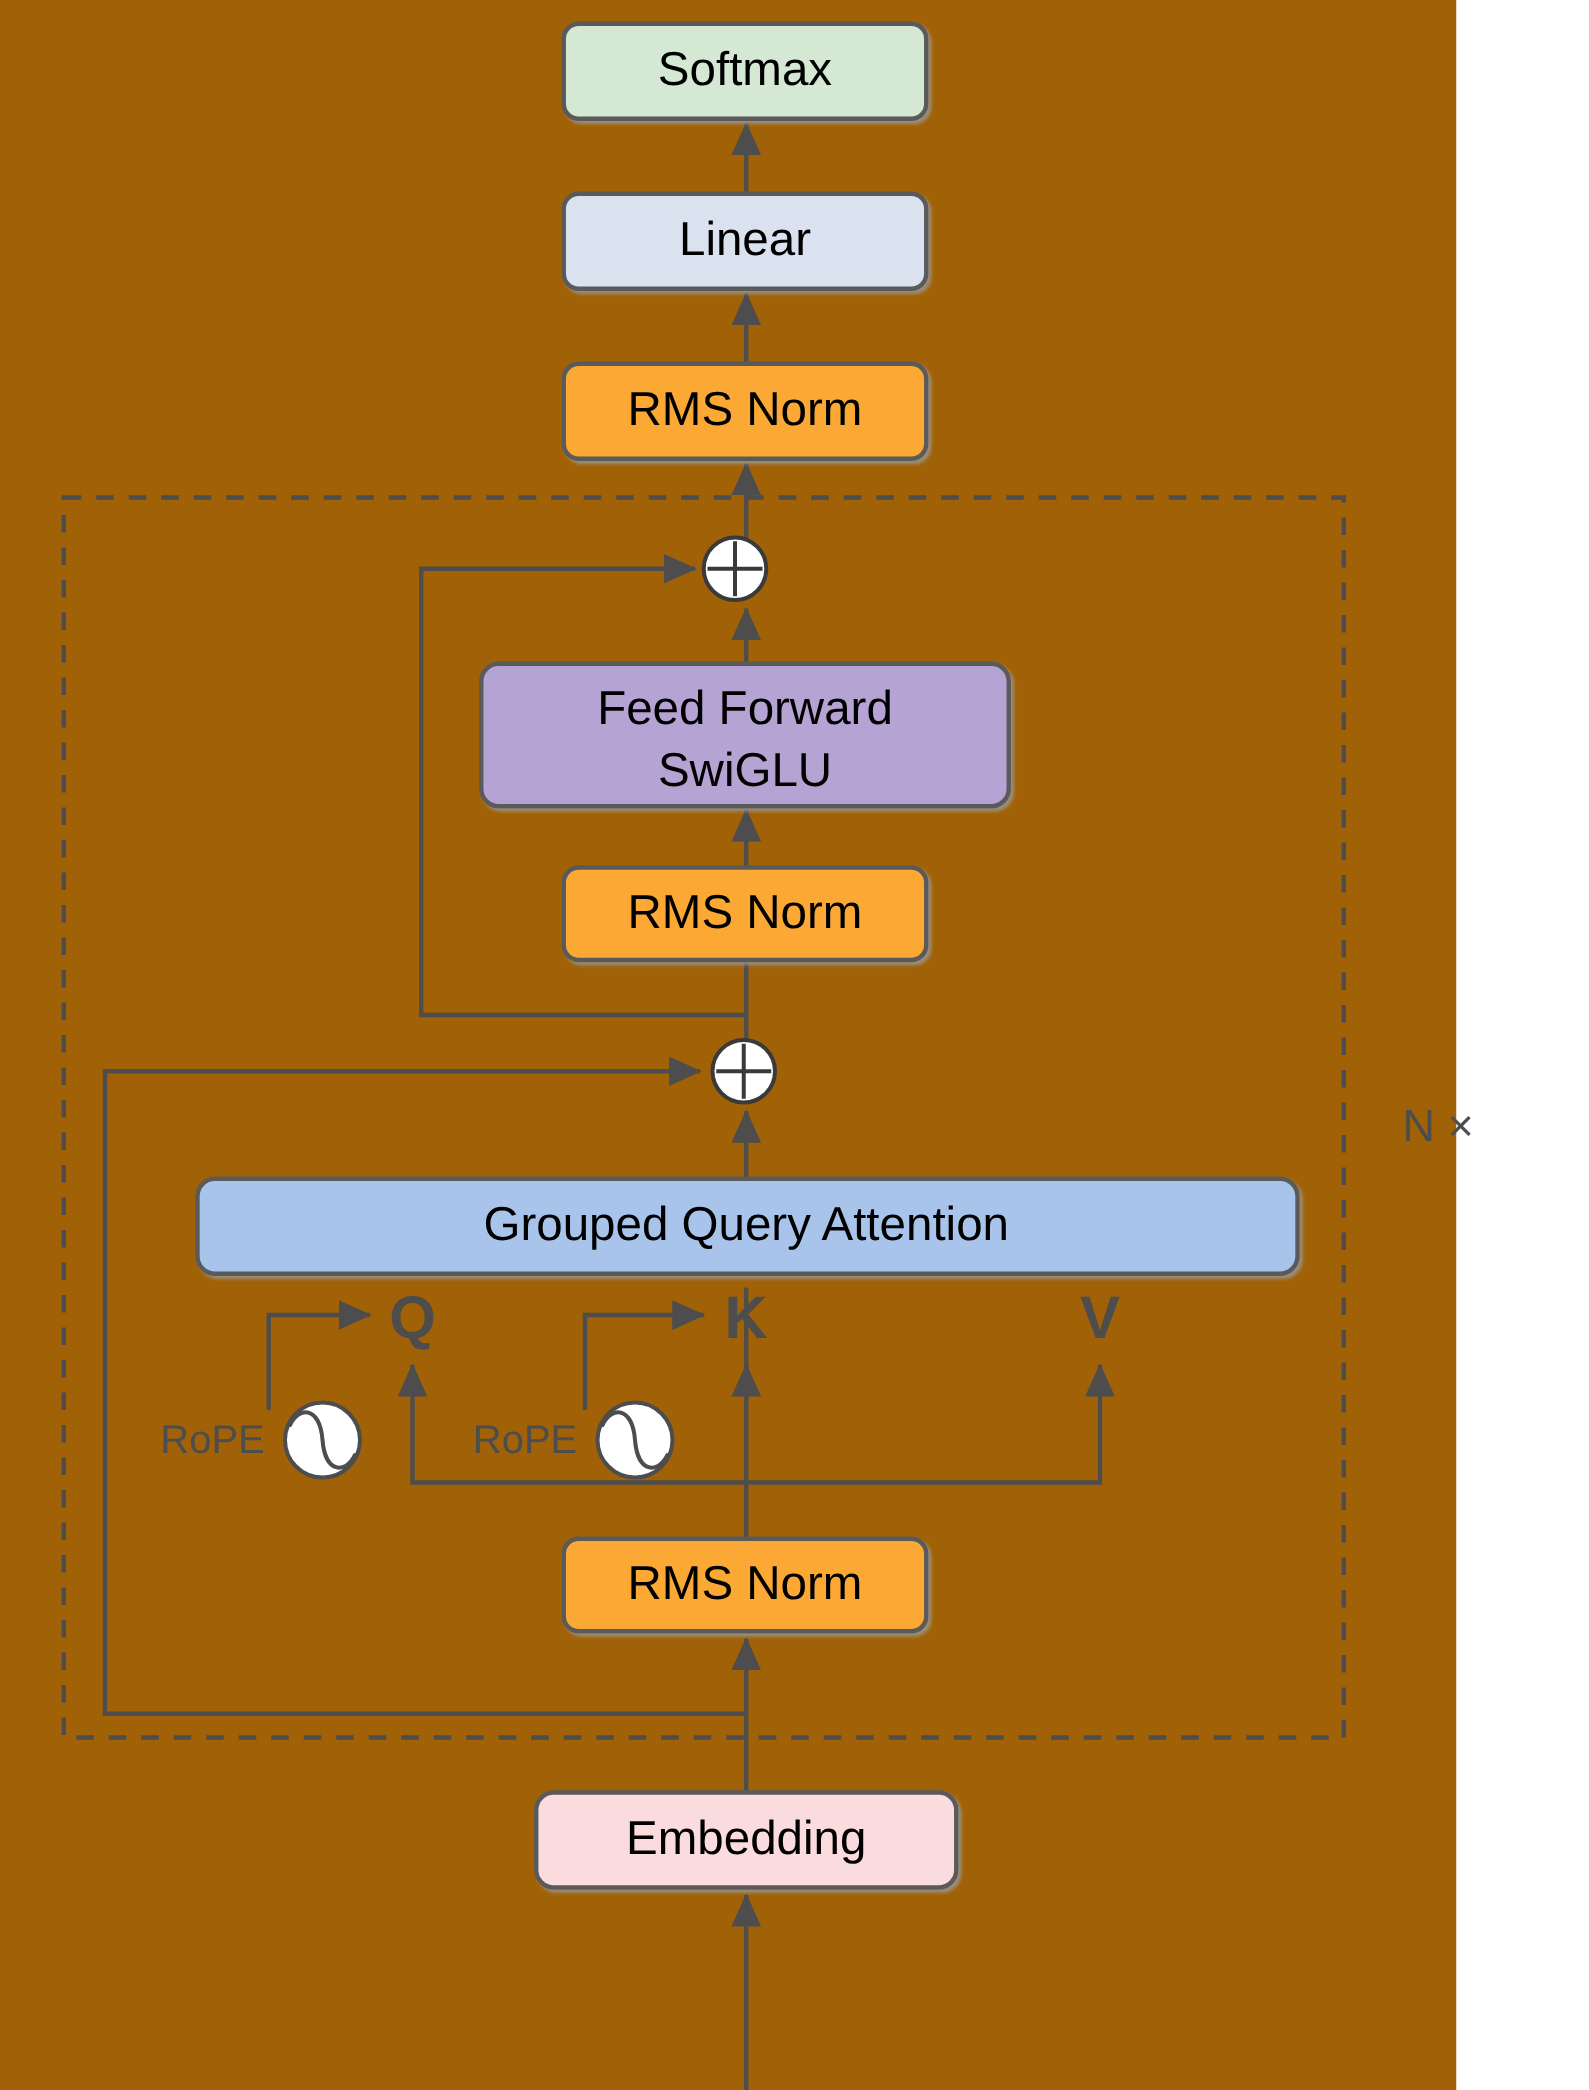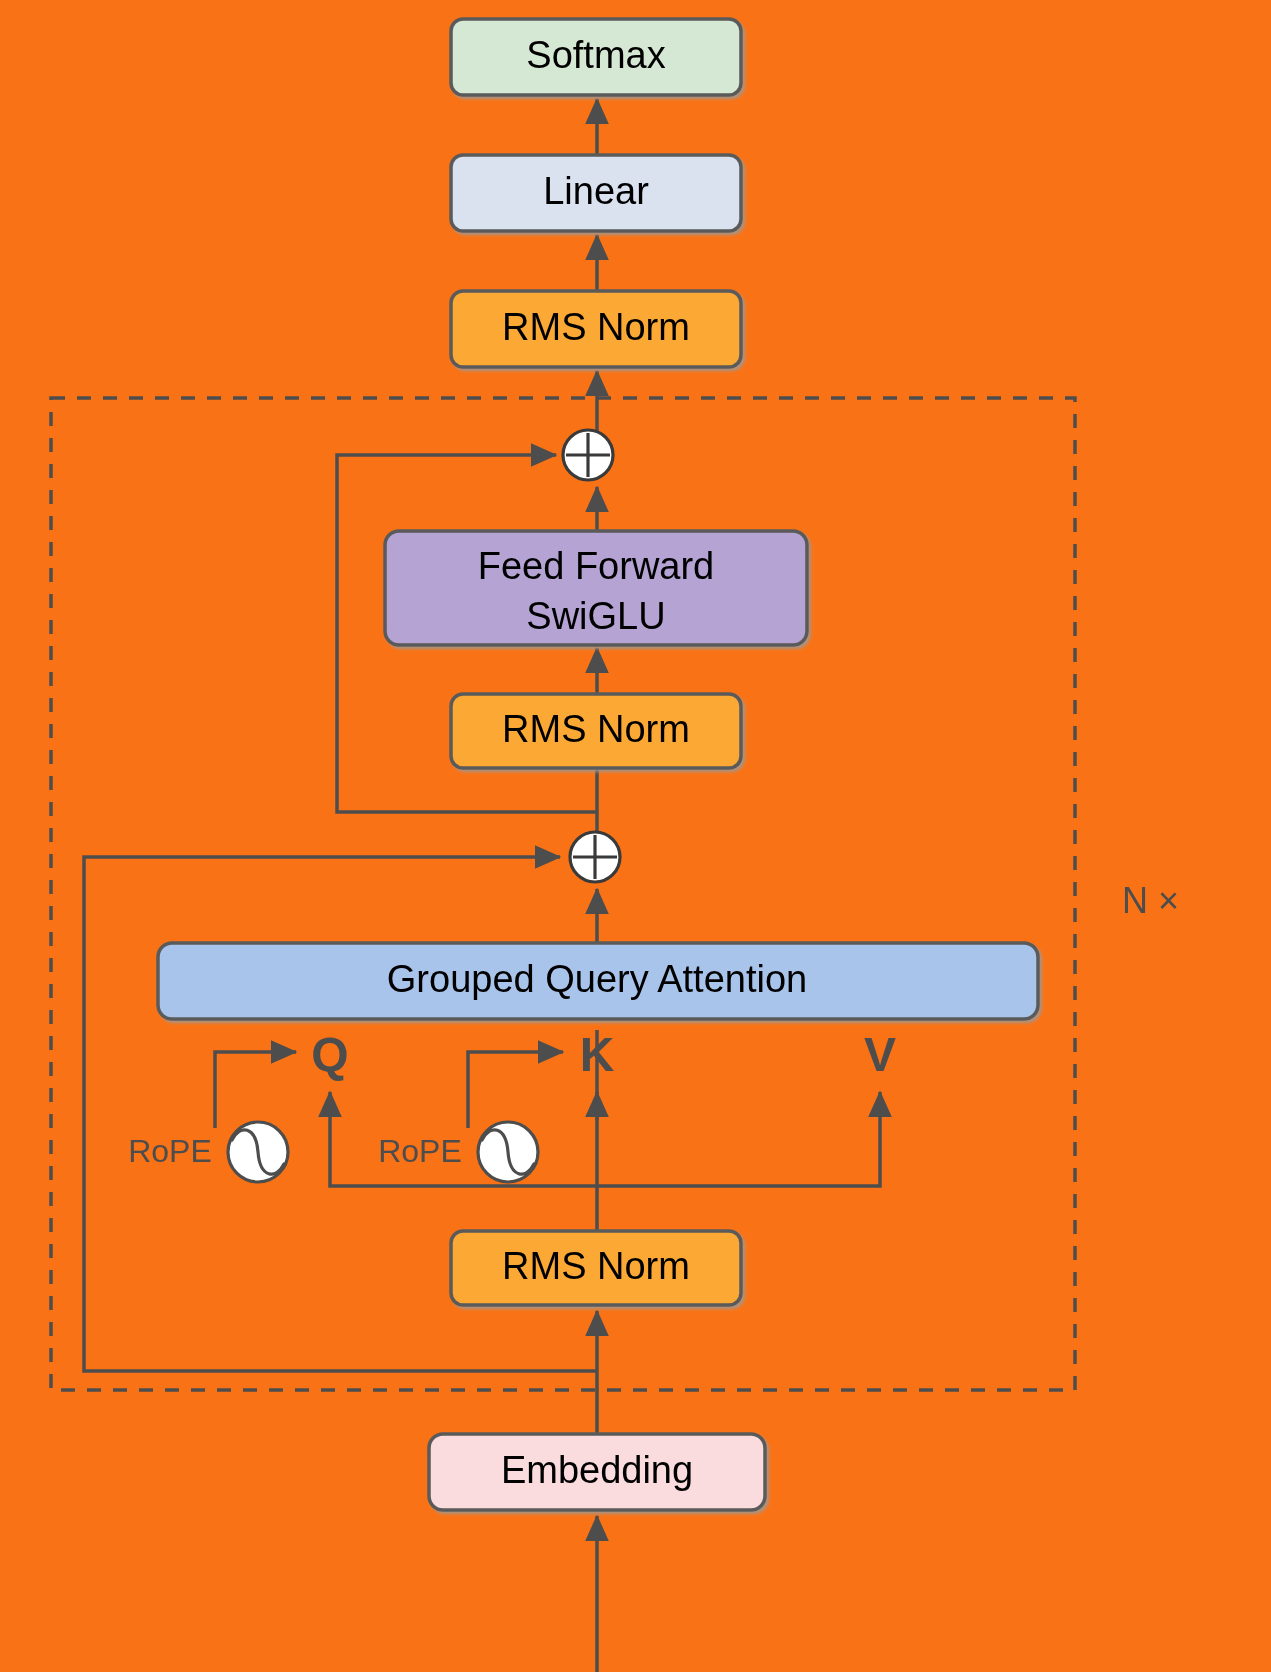--- a/index.html
+++ b/index.html
@@ -8,23 +8,23 @@
     background: #ffffff;
   }
   body {
     width: 1271px;
     height: 1672px;
     font-family: "Liberation Sans", sans-serif;
     overflow: hidden;
   }
   #diagram-root {
     position: relative;
-    width: 1271px;
+    width: 1165px;
     height: 1672px;
-    background: #f97316;
+    background: #a16207;
   }
   svg.canvas {
     position: absolute;
     top: 0;
     left: 0;
     width: 1271px;
     height: 1672px;
     display: block;
   }
   .box-label {

